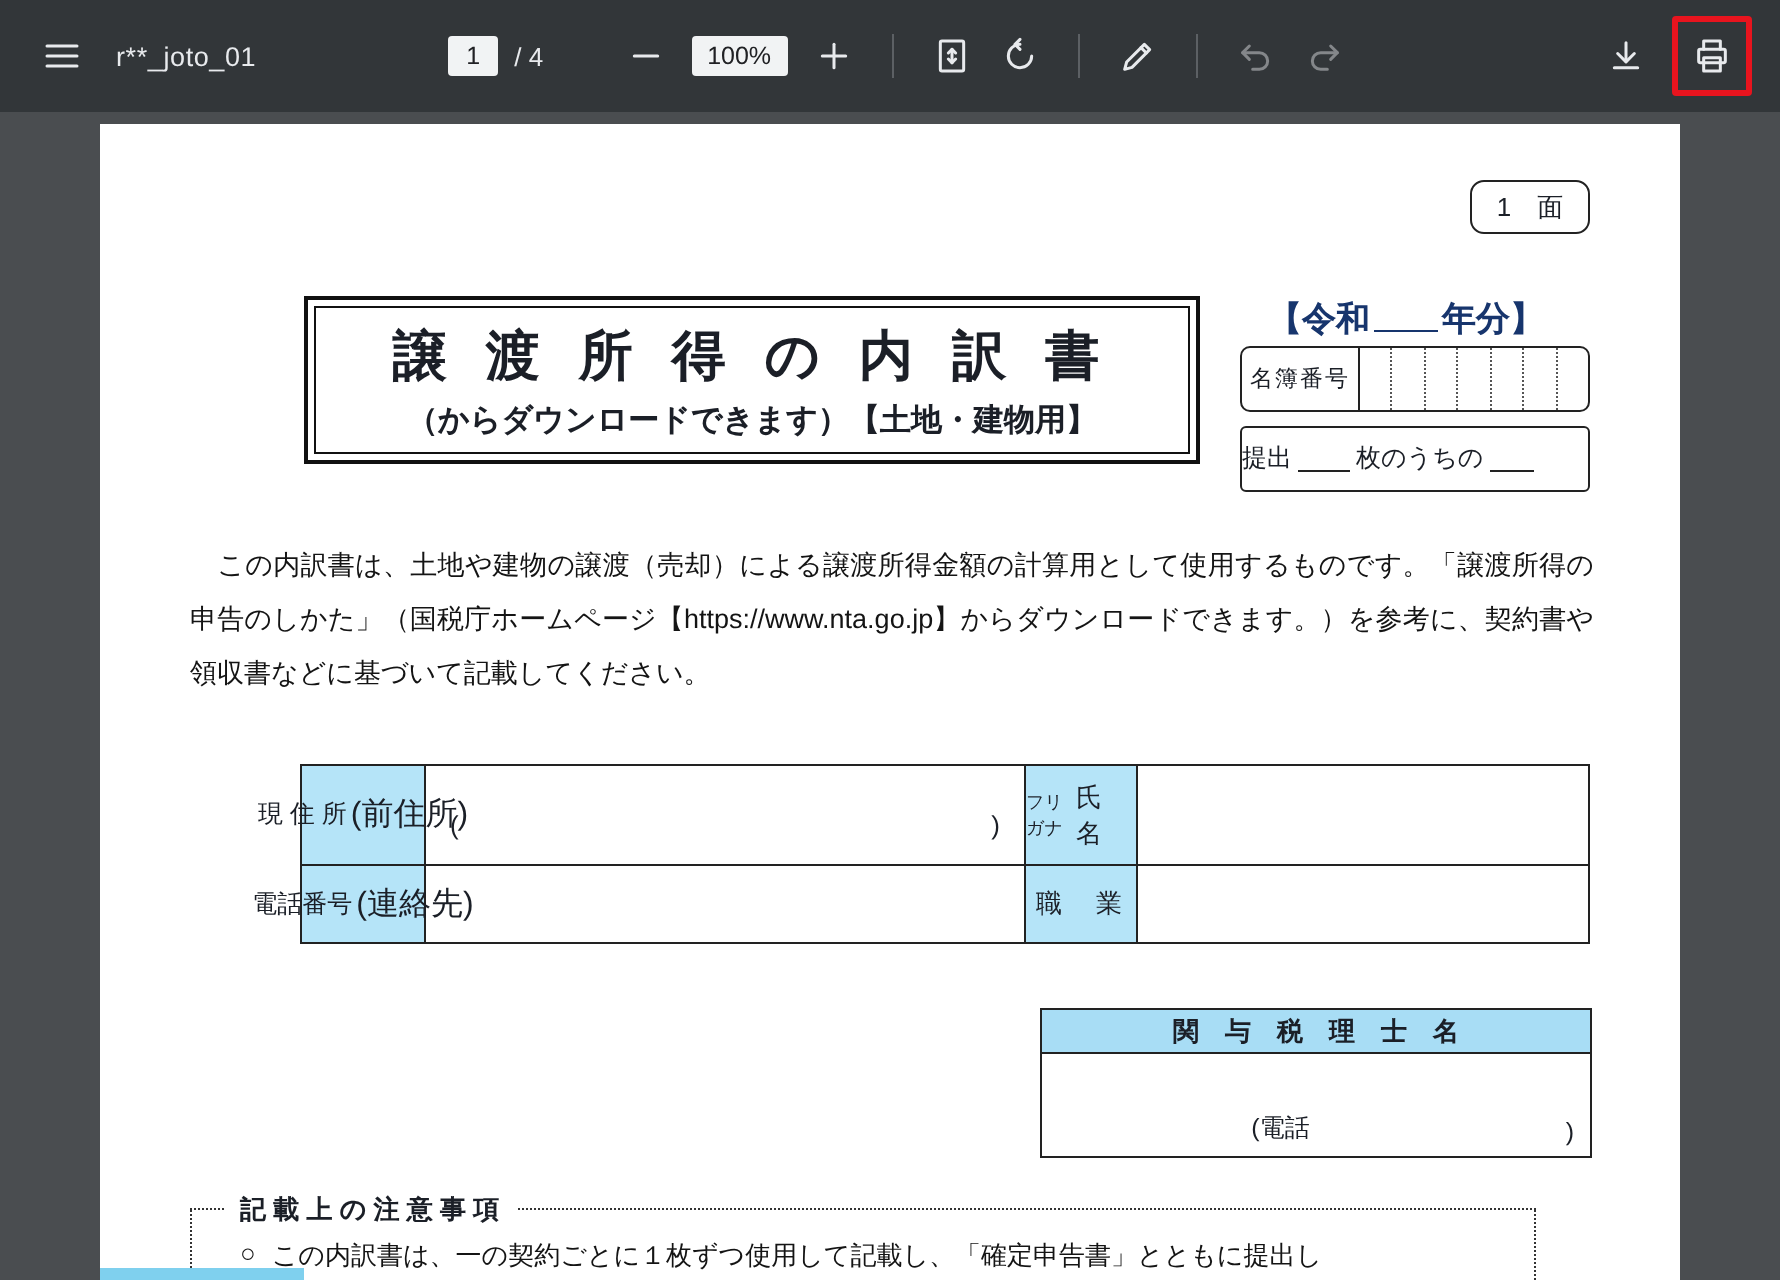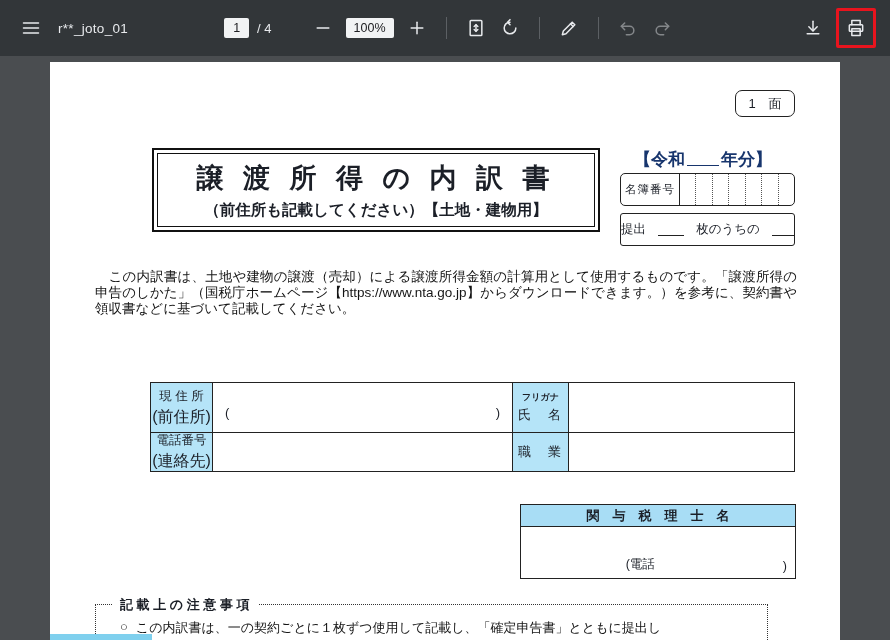--- a/index.html
+++ b/index.html
@@ -50,37 +50,37 @@
 
   .register-box { position:absolute; left:570px; top:111px; width:175px; height:33px;
     border:1.3px solid #222; border-radius:5px; display:flex; overflow:hidden; }
   .register-label { width:58px; display:flex; align-items:center; justify-content:center;
     font-size:11.5px; letter-spacing:1px; }
   .register-cells { flex:1; border-left:1.3px solid #222; display:flex; }
   .register-cell { flex:1; border-left:1px dotted #555; }
   .register-cell:first-child { border-left:none; }
 
   .submit-box { position:absolute; left:570px; top:151px; width:175px; height:33px;
-    border:1.3px solid #222; border-radius:3px; display:flex; align-items:center; justify-content:space-between;
+    border:1.3px solid #222; border-radius:3px; display:flex; align-items:center; justify-content:flex-start;
     font-size:12.5px; gap:3px; }
   .fill-blank { display:inline-block; border-bottom:1.3px solid #222; height:13px; }
 
   .intro { position:absolute; left:45px; top:207px; width:702px; font-size:13.5px;
-    line-height:16px; text-align:justify; color:#141414; }
+    line-height:27px; text-align:justify; color:#141414; }
 
   .addr-table { position:absolute; left:100px; top:320px; width:645px; border:1.6px solid #222;
     display:grid; grid-template-columns:62px 300px 56px 1fr; grid-template-rows:50px 38px; }
   .cell { border-right:1.2px solid #222; border-bottom:1.2px solid #222; }
   .cell.last-col { border-right:none; }
   .cell.last-row { border-bottom:none; }
-  .cell-label { background:#b5e4f8; display:flex; flex-direction:column; align-items:center;
+  .cell-label { background:#b5e4f8; display:flex; flex-direction:row; align-items:center;
     justify-content:center; gap:2px; }
   .lbl-main { font-size:12.5px; white-space:nowrap; }
   .lbl-sub { font-size:16px; white-space:nowrap; }
-  .lbl-furi { font-size:9px;font-weight:bold; }
+  .lbl-furi { font-size:9px; }
   .lbl-name { font-size:13px; letter-spacing:2px; }
   .cell-parens { display:flex; align-items:center; justify-content:space-between; padding:10px 12px 0 12px; font-size:13px; }
 
   .note { position:absolute; left:68px; top:416px; font-size:13px; color:#141414; }
 
   .accountant { position:absolute; left:470px; top:442px; width:276px; height:75px; border:1.6px solid #222; }
   .acc-header { height:22px; background:#a8ddf5; border-bottom:1.2px solid #222; display:flex;
     align-items:center; justify-content:center; font-size:13px; font-weight:600; }
   .acc-body { height:50px; display:flex; align-items:flex-end; justify-content:flex-end;
     padding:0 8px 4px 0; font-size:12.5px; }
@@ -229,21 +229,21 @@
   </header>
 
   <main class="viewer">
     <div class="page">
 
       <div class="sheet-badge">1　面</div>
 
       <div class="title-box">
         <div class="title-inner">
           <div class="title-main">譲 渡 所 得 の 内 訳 書</div>
-          <div class="title-sub">（前住所も記載してください）【土地・建物用】</div>
+          <div class="title-sub">（からダウンロードできます）【土地・建物用】</div>
         </div>
       </div>
 
       <div class="year-line">
         <span>【令和</span>
           <span class="year-blank"></span>
           <span>年分】</span>
       </div>
 
       <div class="register-box">

